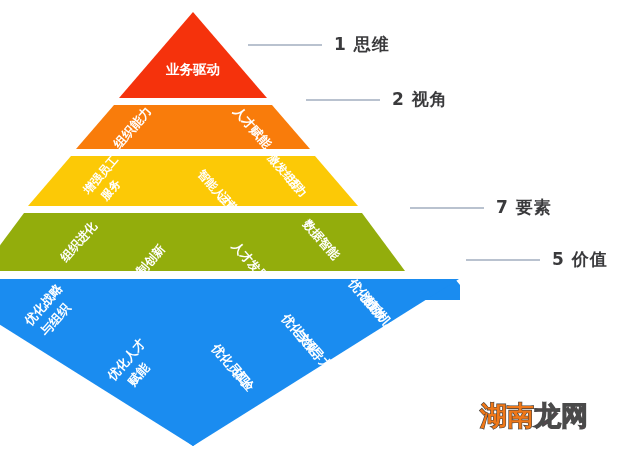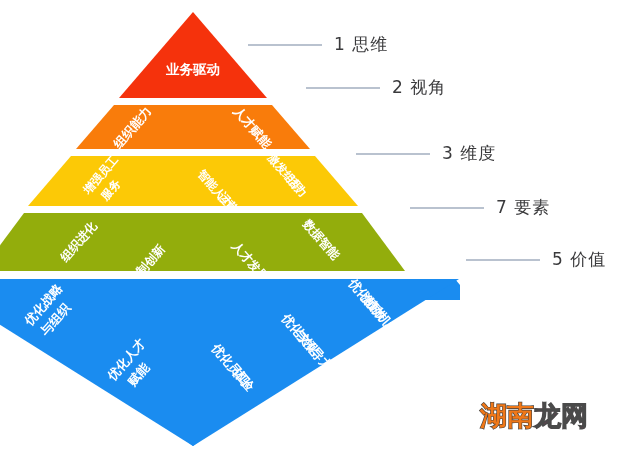--- a/index.html
+++ b/index.html
@@ -52,27 +52,27 @@
   }
   .leader-line {
     display: block;
     width: 74px;
     height: 0;
     border-top: 2px solid #b9c2cf;
   }
   .annotation-text {
     font-family: "DejaVu Sans", "Liberation Sans", sans-serif;
     font-size: 17px;
-    font-weight: normal;
+    font-weight: bold;
     color: #3a3a3c;
     letter-spacing: 1px;
   }
 
   #annotation-1 { left: 248px; top: 33px; }
-  #annotation-2 { left: 306px; top: 76px; }
+  #annotation-2 { left: 306px; top: 88px; }
   #annotation-3 { left: 356px; top: 142px; }
   #annotation-4 { left: 410px; top: 196px; }
   #annotation-5 { left: 466px; top: 248px; align-items: center; }
 
   
   #watermark {
     position: absolute;
     left: 480px;
     top: 402px;
     font-family: "DejaVu Sans", "Liberation Sans", sans-serif;
@@ -164,24 +164,20 @@
   <div class="annotation" id="annotation-1">
     <span class="leader-line"></span>
     <span class="annotation-text">1 思维</span>
   </div>
 
   <div class="annotation" id="annotation-2">
     <span class="leader-line"></span>
     <span class="annotation-text">2 视角</span>
   </div>
 
-  <div class="annotation" id="annotation-3">
-    <span class="leader-line"></span>
-    <span class="annotation-text">3 维度</span>
-  </div>
 
   <div class="annotation" id="annotation-4">
     <span class="leader-line"></span>
     <span class="annotation-text">7 要素</span>
   </div>
 
   <div class="annotation" id="annotation-5">
     <span class="leader-line"></span>
     <span class="annotation-text">5 价值</span>
   </div>

